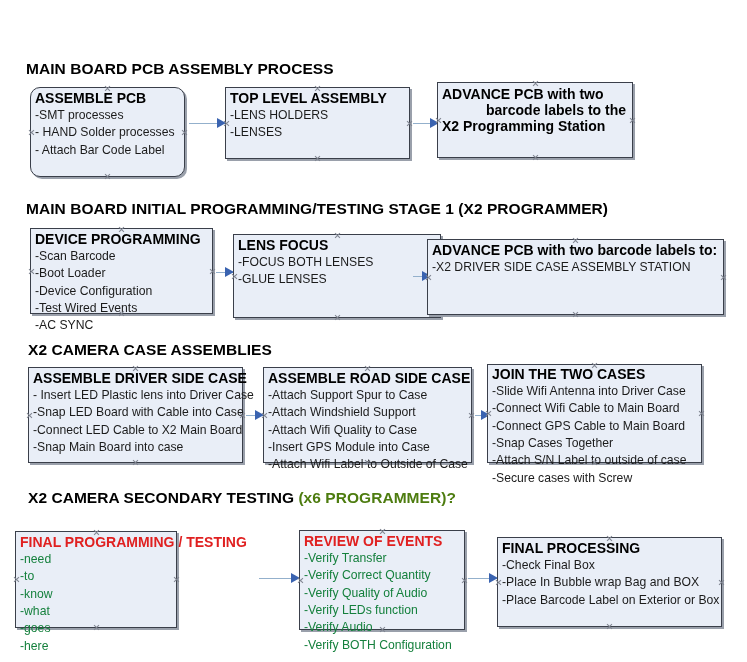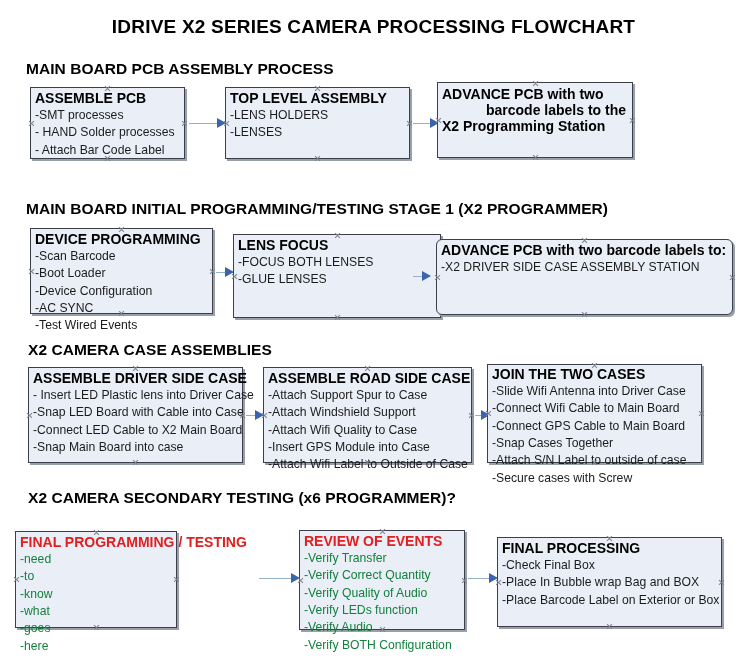--- a/index.html
+++ b/index.html
@@ -19,21 +19,21 @@
     letter-spacing:0.1px;
   }
   #doc-title{
     left:0;top:16px;width:747px;text-align:center;
     font-size:19px;letter-spacing:0.2px;
   }
   .section-head{
     position:absolute;font-weight:bold;color:#000;
     font-size:15.5px;white-space:nowrap;letter-spacing:0.05px;
   }
-  .section-head .accent{color:#000000;}
+  .section-head .accent{color:#4d7c0f;}
 
   
   .node{
     position:absolute;
     background:#e9eef7;
     border:1.5px solid #3a3f4a;
     box-sizing:border-box;
     box-shadow:2px 2px 0 0 #9aa0ab;
     overflow:visible;
   }
@@ -83,27 +83,26 @@
     border-top:5.5px solid transparent;
     border-bottom:5.5px solid transparent;
     border-left:9px solid #3a63b0;
   }
 </style>
 </head>
 <body>
 
 <div id="canvas">
 
-  <div class="title" id="doc-title">IDRIVE X2  SERIES CAMERA PROCESSING FLOWCHART</div>
 
   <div class="section-head" style="left:26px;top:60px;">
     <span>MAIN BOARD PCB ASSEMBLY PROCESS</span>
   </div>
 
-  <div class="node" style="left:30px;top:87px;width:155px;height:72px;">
+  <div class="node" style="left:30px;top:87px;width:155px;height:90px;border-radius:10px;">
     <div class="body" style="top:3px;">
       <span class="hd">ASSEMBLE PCB</span>
       <span class="li">-SMT processes</span>
       <span class="li">- HAND Solder processes</span>
       <span class="li">- Attach Bar Code Label</span>
     </div>
     <span class="handle" style="left:50%;top:0;"></span>
     <span class="handle" style="left:50%;top:100%;"></span>
     <span class="handle" style="left:0;top:50%;"></span>
     <span class="handle" style="left:100%;top:50%;"></span>
@@ -146,22 +145,22 @@
   <div class="section-head" style="left:26px;top:200px;">
     <span>MAIN BOARD INITIAL PROGRAMMING/TESTING STAGE 1 (X2 PROGRAMMER)</span>
   </div>
 
   <div class="node" style="left:30px;top:228px;width:183px;height:86px;">
     <div class="body" style="top:3px;">
       <span class="hd">DEVICE PROGRAMMING</span>
       <span class="li">-Scan Barcode</span>
       <span class="li">-Boot Loader</span>
       <span class="li">-Device Configuration</span>
+      <span class="li">-Test Wired Events</span>
       <span class="li">-AC SYNC</span>
-      <span class="li">-Test Wired Events</span>
     </div>
     <span class="handle" style="left:50%;top:0;"></span>
     <span class="handle" style="left:50%;top:100%;"></span>
     <span class="handle" style="left:0;top:50%;"></span>
     <span class="handle" style="left:100%;top:50%;"></span>
   </div>
 
   <div class="conn" style="left:216px;top:272px;width:17px;">
     <div class="line"></div>
     <div class="head"></div>
@@ -177,21 +176,21 @@
     <span class="handle" style="left:50%;top:100%;"></span>
     <span class="handle" style="left:0;top:50%;"></span>
     <span class="handle" style="left:100%;top:50%;"></span>
   </div>
 
   <div class="conn" style="left:413px;top:276px;width:17px;">
     <div class="line"></div>
     <div class="head"></div>
   </div>
 
-  <div class="node" style="left:436px;top:239px;width:297px;height:76px;border-radius:6px;">
+  <div class="node" style="left:427px;top:239px;width:297px;height:76px;">
     <div class="body" style="top:3px;">
       <span class="hd">ADVANCE PCB with two barcode labels to:</span>
       <span class="li">-X2 DRIVER  SIDE  CASE  ASSEMBLY STATION</span>
     </div>
     <span class="handle" style="left:50%;top:0;"></span>
     <span class="handle" style="left:50%;top:100%;"></span>
     <span class="handle" style="left:0;top:50%;"></span>
     <span class="handle" style="left:100%;top:50%;"></span>
   </div>
 

